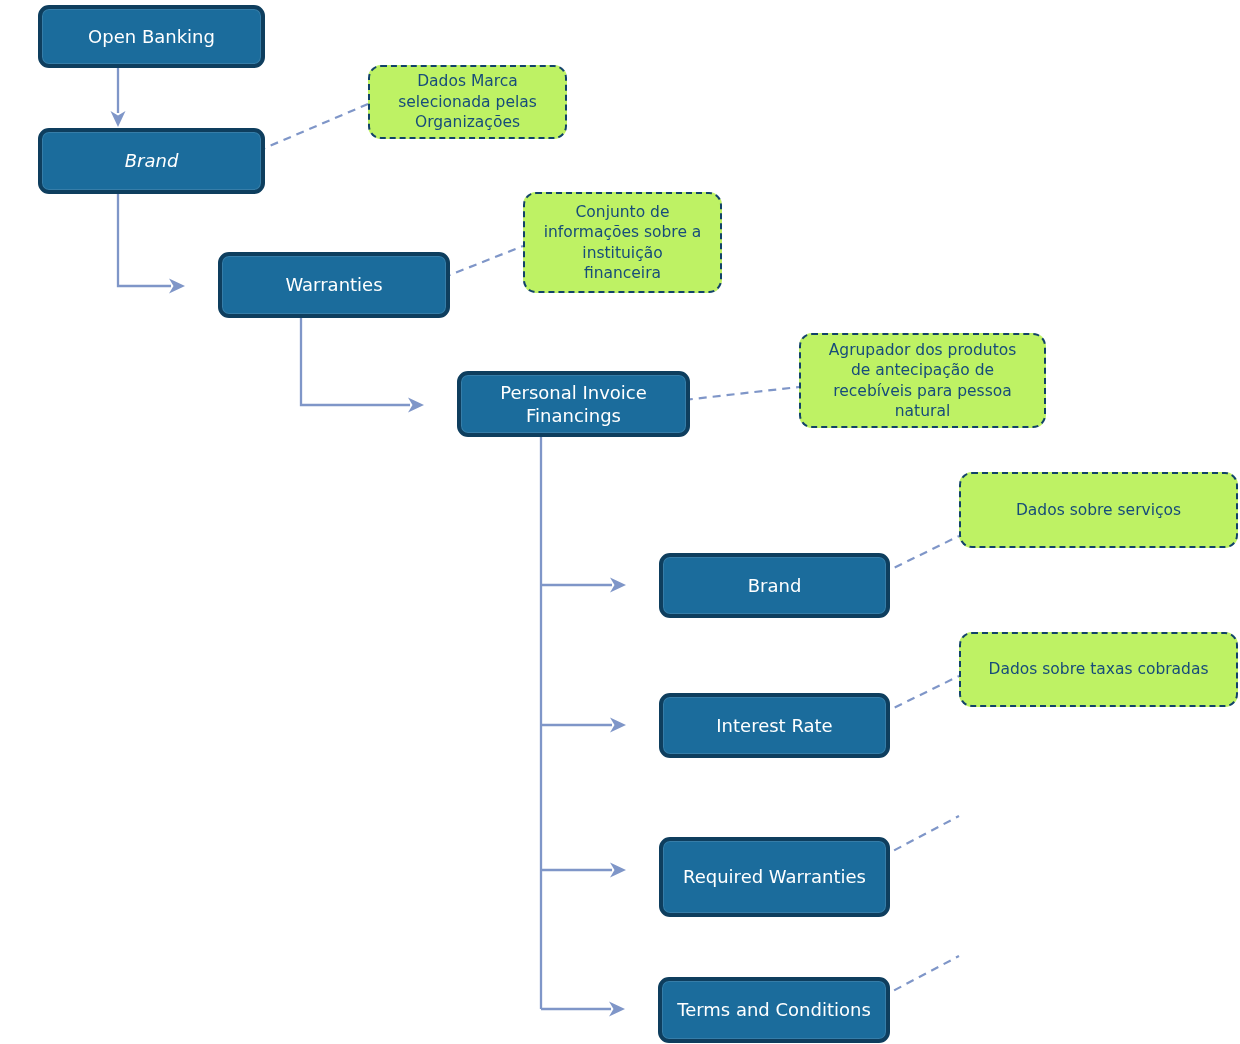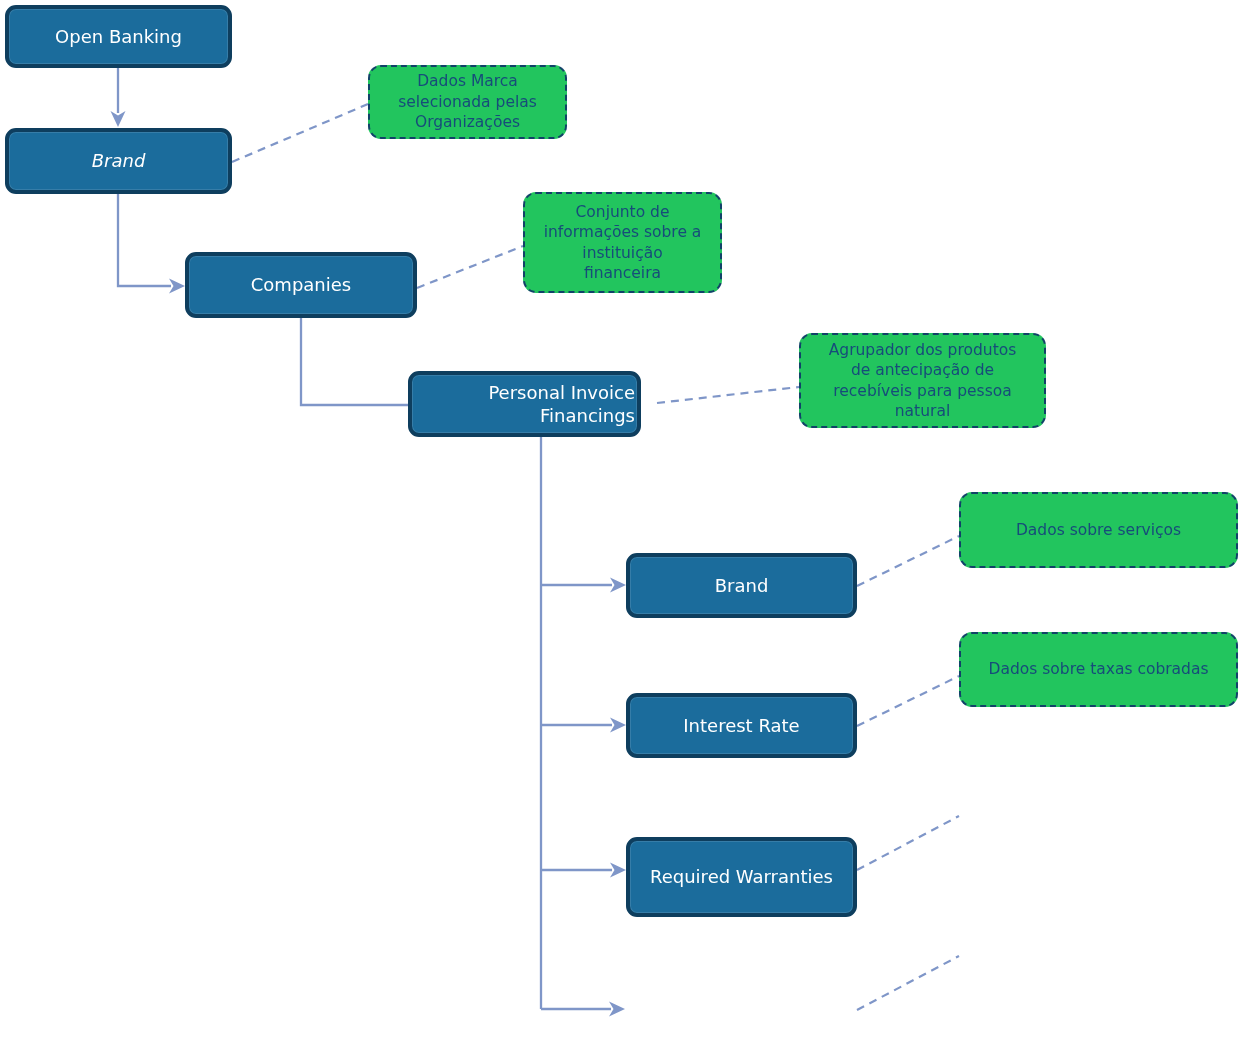--- a/index.html
+++ b/index.html
@@ -40,30 +40,31 @@
   }
   .arrow { fill: var(--connector); stroke: none; }
   .node {
     position: absolute;
     background: var(--node-fill);
     border: 4px solid var(--node-border);
     border-radius: 11px;
     display: flex;
     align-items: center;
     justify-content: center;
-    text-align: right;
+    text-align: center;
     color: var(--node-text);
     font-size: 18px;
     line-height: 1.3;
     padding: 2px 2px;
     box-shadow: inset 0 0 0 1px rgba(255,255,255,0.12);
+    margin-left: 33px;
   }
   .note {
     position: absolute;
-    background: #22c55e;
+    background: #bef264;
     border: 2.4px dashed var(--annotation-border);
     border-radius: 13px;
     display: flex;
     align-items: center;
     justify-content: center;
     text-align: center;
     color: var(--annotation-text);
     font-size: 15.5px;
     line-height: 1.32;
     padding: 4px 8px;
@@ -120,39 +121,42 @@
 
   <div class="node" style="left:5px; top:5px; width:227px; height:63px;">
     <span>Open Banking</span>
   </div>
 
   <div class="node" style="left:5px; top:128px; width:227px; height:66px;font-style:italic;">
     <span>Brand</span>
   </div>
 
   <div class="node" style="left:185px; top:252px; width:232px; height:66px;">
-    <span>Companies</span>
+    <span>Warranties</span>
   </div>
 
-  <div class="node" style="left:408px; top:371px; width:233px; height:66px;">
+  <div class="node" style="left:424px; top:371px; width:233px; height:66px;">
     <span>Personal Invoice Financings</span>
   </div>
 
   <div class="node" style="left:626px; top:553px; width:231px; height:65px;">
     <span>Brand</span>
   </div>
 
   <div class="node" style="left:626px; top:693px; width:231px; height:65px;">
     <span>Interest Rate</span>
   </div>
 
   <div class="node" style="left:626px; top:837px; width:231px; height:80px;">
     <span>Required Warranties</span>
   </div>
 
+  <div class="node" style="left:625px; top:977px; width:232px; height:66px;">
+    <span>Terms and Conditions</span>
+  </div>
 
   <div class="note" style="left:368px; top:65px; width:199px; height:74px;">
     <span>Dados Marca
 selecionada pelas
 Organizações</span>
   </div>
 
   <div class="note" style="left:523px; top:192px; width:199px; height:101px;">
     <span>Conjunto de
 informações sobre a
@@ -160,21 +164,21 @@
 financeira</span>
   </div>
 
   <div class="note" style="left:799px; top:333px; width:247px; height:95px;">
     <span>Agrupador dos produtos
 de antecipação de
 recebíveis para pessoa
 natural</span>
   </div>
 
-  <div class="note" style="left:959px; top:492px; width:279px; height:76px;">
+  <div class="note" style="left:959px; top:472px; width:279px; height:76px;">
     <span>Dados sobre serviços</span>
   </div>
 
   <div class="note" style="left:959px; top:632px; width:279px; height:75px;">
     <span>Dados sobre taxas cobradas</span>
   </div>
 
 
 
 </div>

